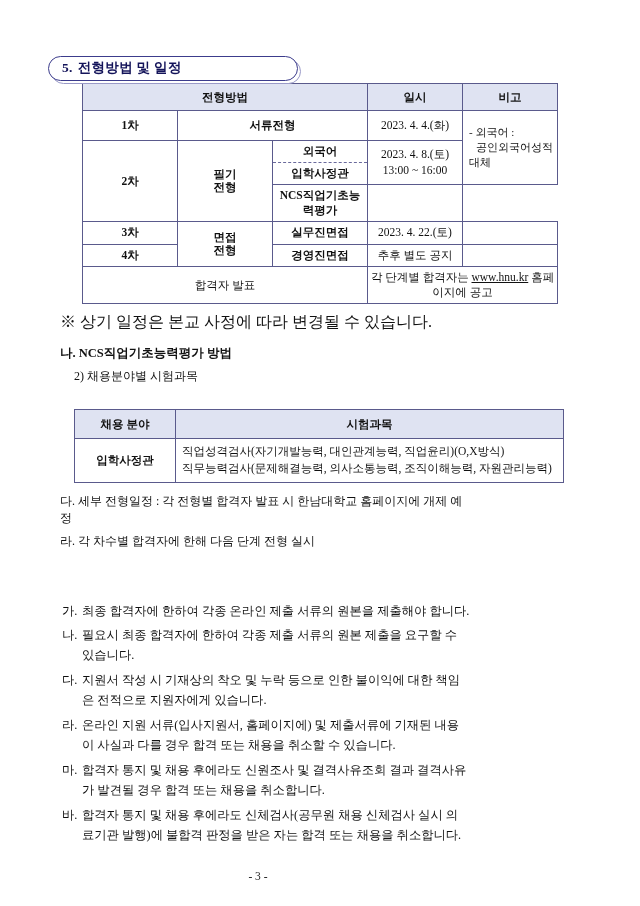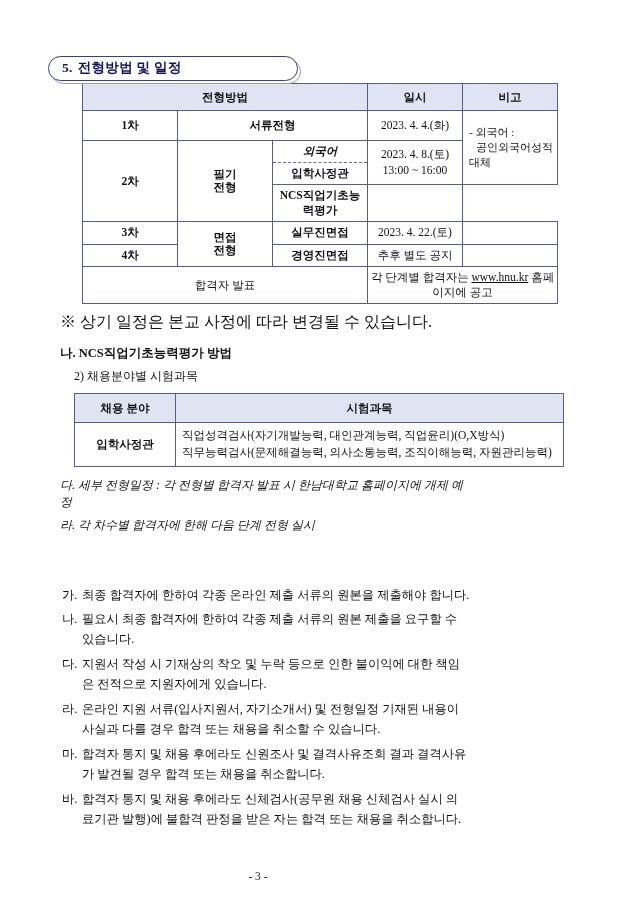--- a/index.html
+++ b/index.html
@@ -78,21 +78,20 @@
     font-size: 16px;
     margin: 8px 0 0 0;
   }
   .li {
     font-size: 12px;
     margin: 3px 0 0 14px;
   }
   .li2 {
     font-size: 12px;
     margin: 4px 0 0 0;
-    font-style: italic;
   }
 
   
   table {
     border-collapse: collapse;
     font-size: 11.5px;
   }
   .tbl1 {
     margin-left: 82px;
     width: 476px;
@@ -119,21 +118,20 @@
   .tbl1 td.kind {
     width: 44px;
     font-weight: bold;
     line-height: 1.15;
   }
   .tbl1 td.subj {
     font-weight: bold;
   }
   .tbl1 td.dashed-b {
     border-bottom: 1px dashed #6a6a9c;
-    font-style: italic;
   }
   .tbl1 td.dashed-t {
     border-top: 1px dashed #6a6a9c;
   }
   .tbl1 td.date {
     width: 142px;
     line-height: 1.35;
   }
   .tbl1 td.remark {
     width: 110px;
@@ -282,21 +280,21 @@
       </tr>
     </tbody>
   </table>
 
   <div class="block">
     <div class="note">※ 상기 일정은 본교 사정에 따라 변경될 수 있습니다.</div>
     <div class="lbl">나. NCS직업기초능력평가 방법</div>
     <div class="li">2) 채용분야별 시험과목</div>
   </div>
 
-  <table class="tbl2" style="margin-top:8px">
+  <table class="tbl2" style="margin-top:24px">
     <thead>
       <tr>
         <th style="width:92px">채용 분야</th>
         <th>시험과목</th>
       </tr>
     </thead>
     <tbody>
       <tr style="height:42px">
         <td class="cat">입학사정관</td>
         <td class="subjects">
@@ -322,21 +320,21 @@
     <div class="item6">
       <span class="mk">나.</span>
       <span class="tx">필요시 최종 합격자에 한하여 각종 제출 서류의 원본 제출을 요구할 수 있습니다.</span>
     </div>
     <div class="item6">
       <span class="mk">다.</span>
       <span class="tx">지원서 작성 시 기재상의 착오 및 누락 등으로 인한 불이익에 대한 책임은 전적으로 지원자에게 있습니다.</span>
     </div>
     <div class="item6">
       <span class="mk">라.</span>
-      <span class="tx">온라인 지원 서류(입사지원서, 자기소개서) 및 전형일정 기재된 내용이 사실과 다를 경우 합격 또는 채용을 취소할 수 있습니다.</span>
+      <span class="tx">온라인 지원 서류(입사지원서, 홈페이지에) 및 제출서류에 기재된 내용이 사실과 다를 경우 합격 또는 채용을 취소할 수 있습니다.</span>
     </div>
     <div class="item6">
       <span class="mk">마.</span>
       <span class="tx">합격자 통지 및 채용 후에라도 신원조사 및 결격사유조회 결과 결격사유가 발견될 경우 합격 또는 채용을 취소합니다.</span>
     </div>
     <div class="item6">
       <span class="mk">바.</span>
       <span class="tx">합격자 통지 및 채용 후에라도 신체검사(공무원 채용 신체검사 실시 의료기관 발행)에 불합격 판정을 받은 자는 합격 또는 채용을 취소합니다.</span>
     </div>
   </div>

